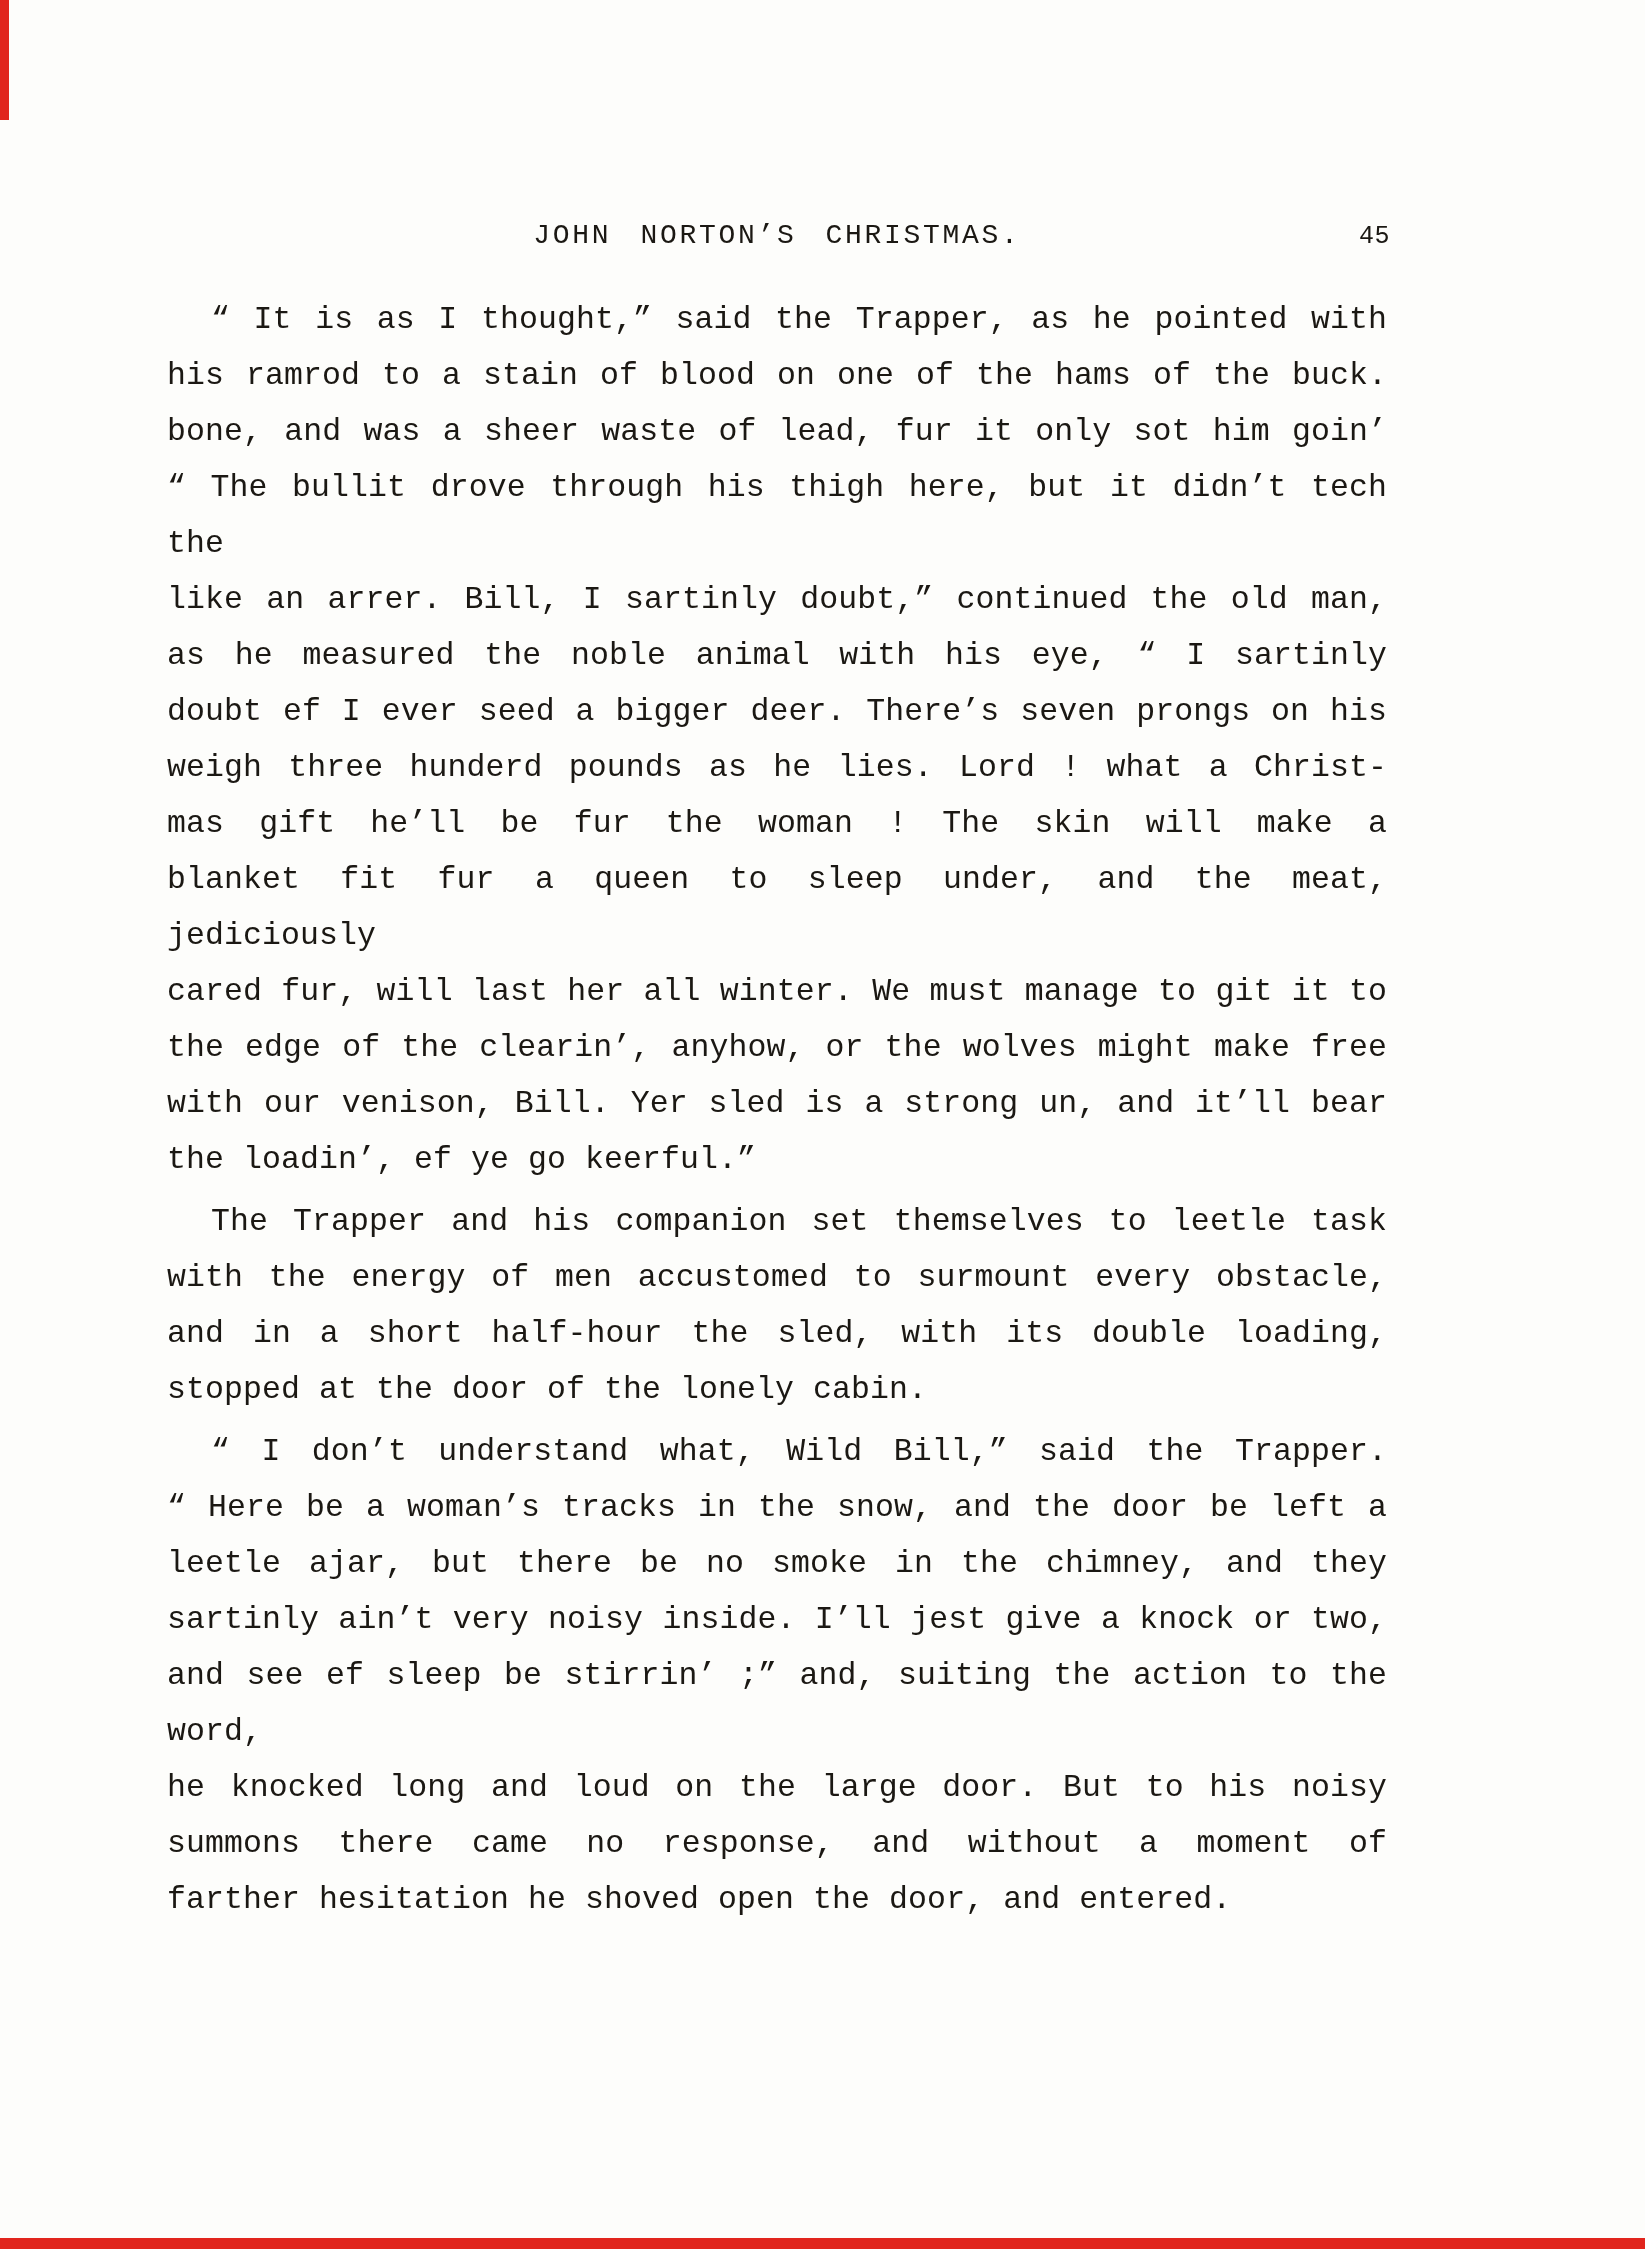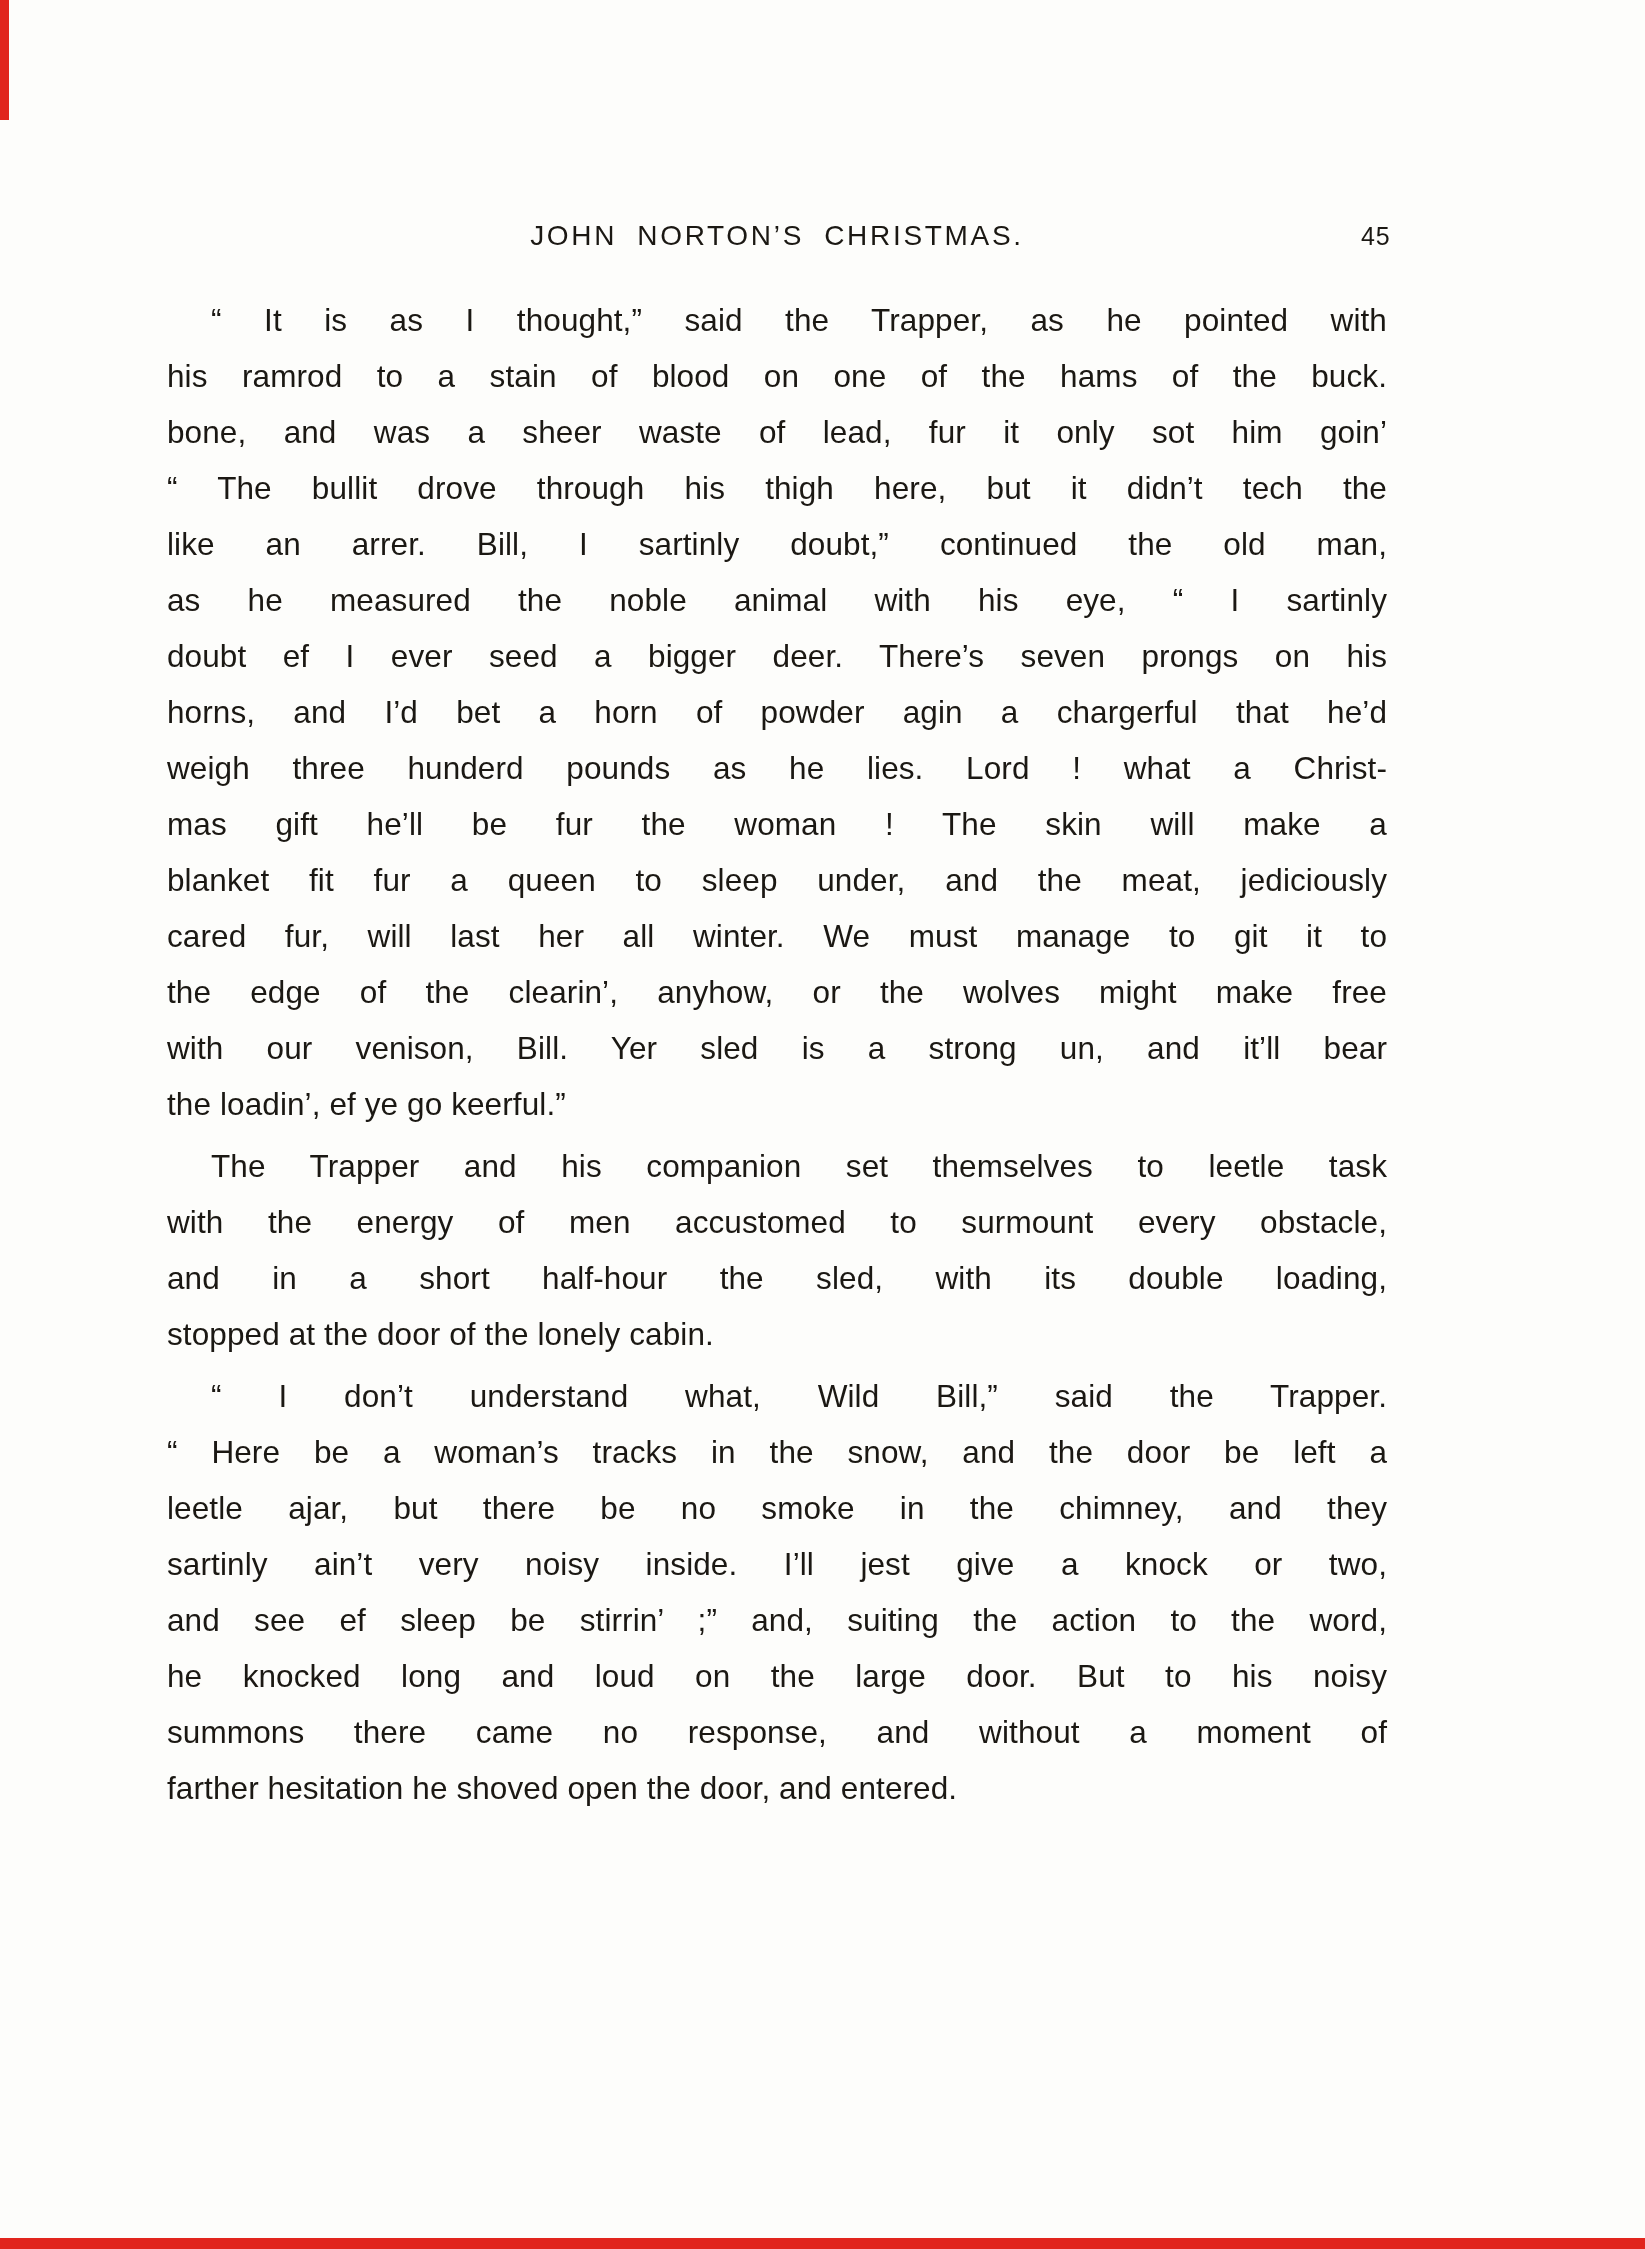--- a/index.html
+++ b/index.html
@@ -6,21 +6,21 @@
     margin: 0;
     padding: 0;
     background: #e9e7e2;
   }
   .page {
     position: relative;
     width: 1645px;
     height: 2250px;
     background: #fdfdfb;
     overflow: hidden;
-    font-family: Liberation Sans, sans-serif;
+    font-family: Liberation Mono, monospace;
     color: #1b1813;
   }
   
   .scan-mark-left {
     position: absolute;
     left: 0;
     top: 0;
     width: 9px;
     height: 120px;
   }
@@ -97,21 +97,20 @@
     <div class="body-text">
 
       <div class="paragraph">
         <div class="line indent">“ It is as I thought,” said the Trapper, as he pointed with</div>
         <div class="line">his ramrod to a stain of blood on one of the hams of the buck.</div>
         <div class="line">bone, and was a sheer waste of lead, fur it only sot him goin’</div>
         <div class="line">“ The bullit drove through his thigh here, but it didn’t tech the</div>
         <div class="line">like an arrer.  Bill, I sartinly doubt,” continued the old man,</div>
         <div class="line">as he measured the noble animal with his eye, “ I sartinly</div>
         <div class="line">doubt ef I ever seed a bigger deer.  There’s seven prongs on his</div>
-        <div class="line">horns, and I’d bet a horn of powder agin a chargerful that he’d</div>
         <div class="line">weigh three hunderd pounds as he lies.  Lord ! what a Christ-</div>
         <div class="line">mas gift he’ll be fur the woman !  The skin will make a</div>
         <div class="line">blanket fit fur a queen to sleep under, and the meat, jediciously</div>
         <div class="line">cared fur, will last her all winter.  We must manage to git it to</div>
         <div class="line">the edge of the clearin’, anyhow, or the wolves might make free</div>
         <div class="line">with our venison, Bill.  Yer sled is a strong un, and it’ll bear</div>
         <div class="line last">the loadin’, ef ye go keerful.”</div>
       </div>
 
       <div class="paragraph">

